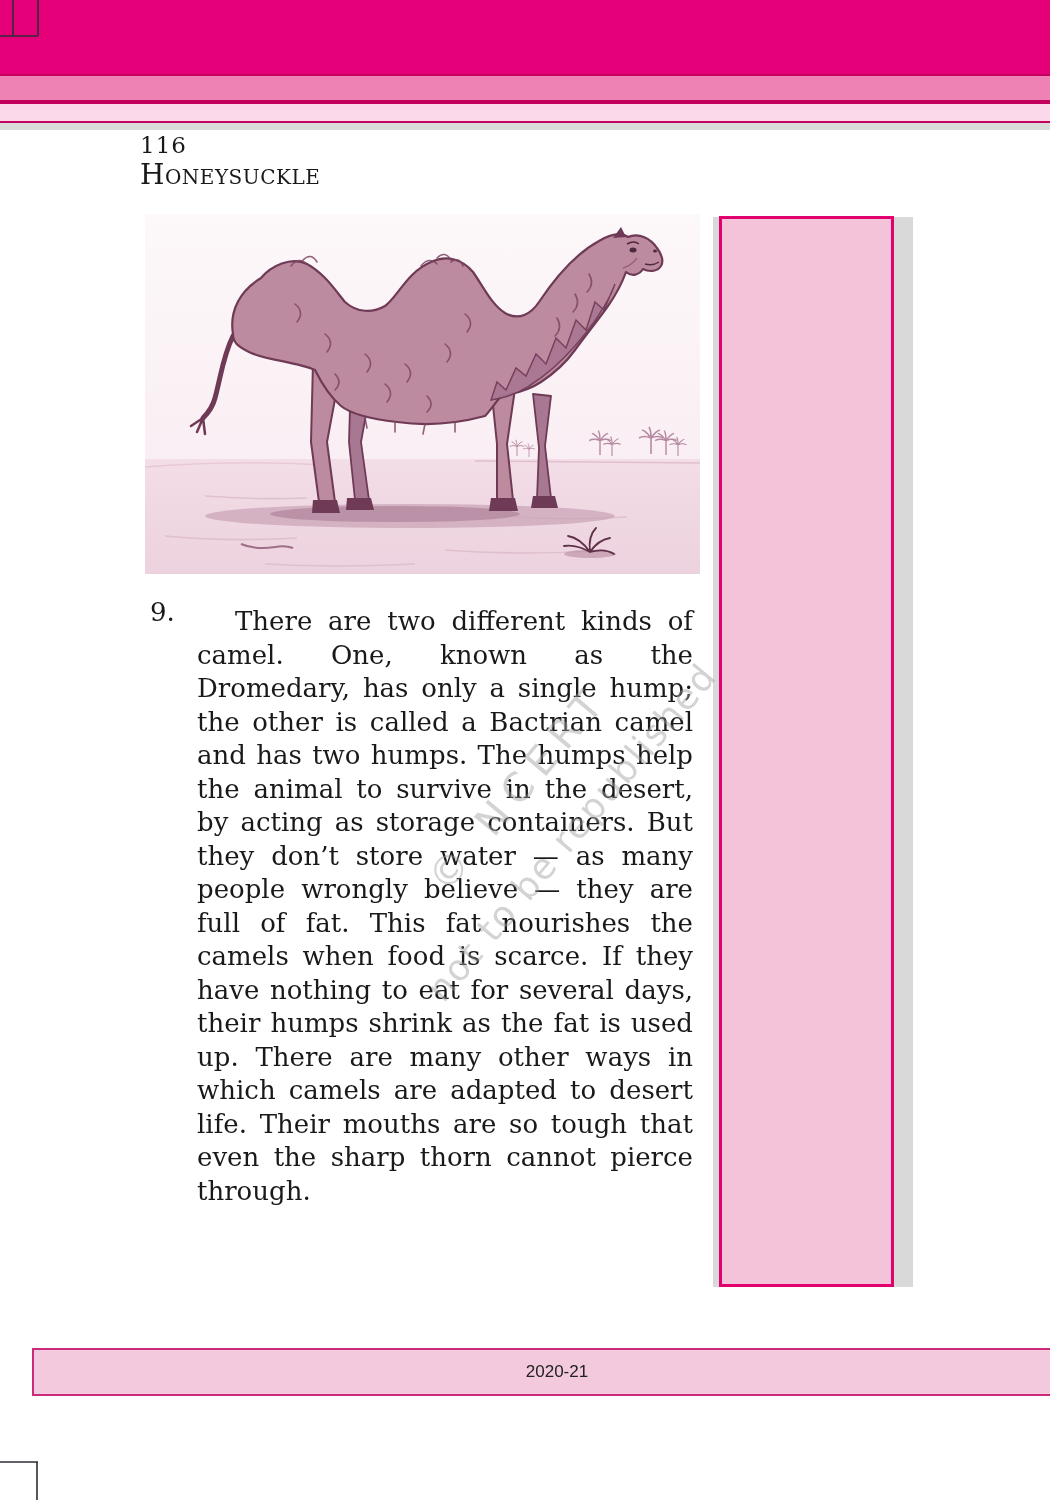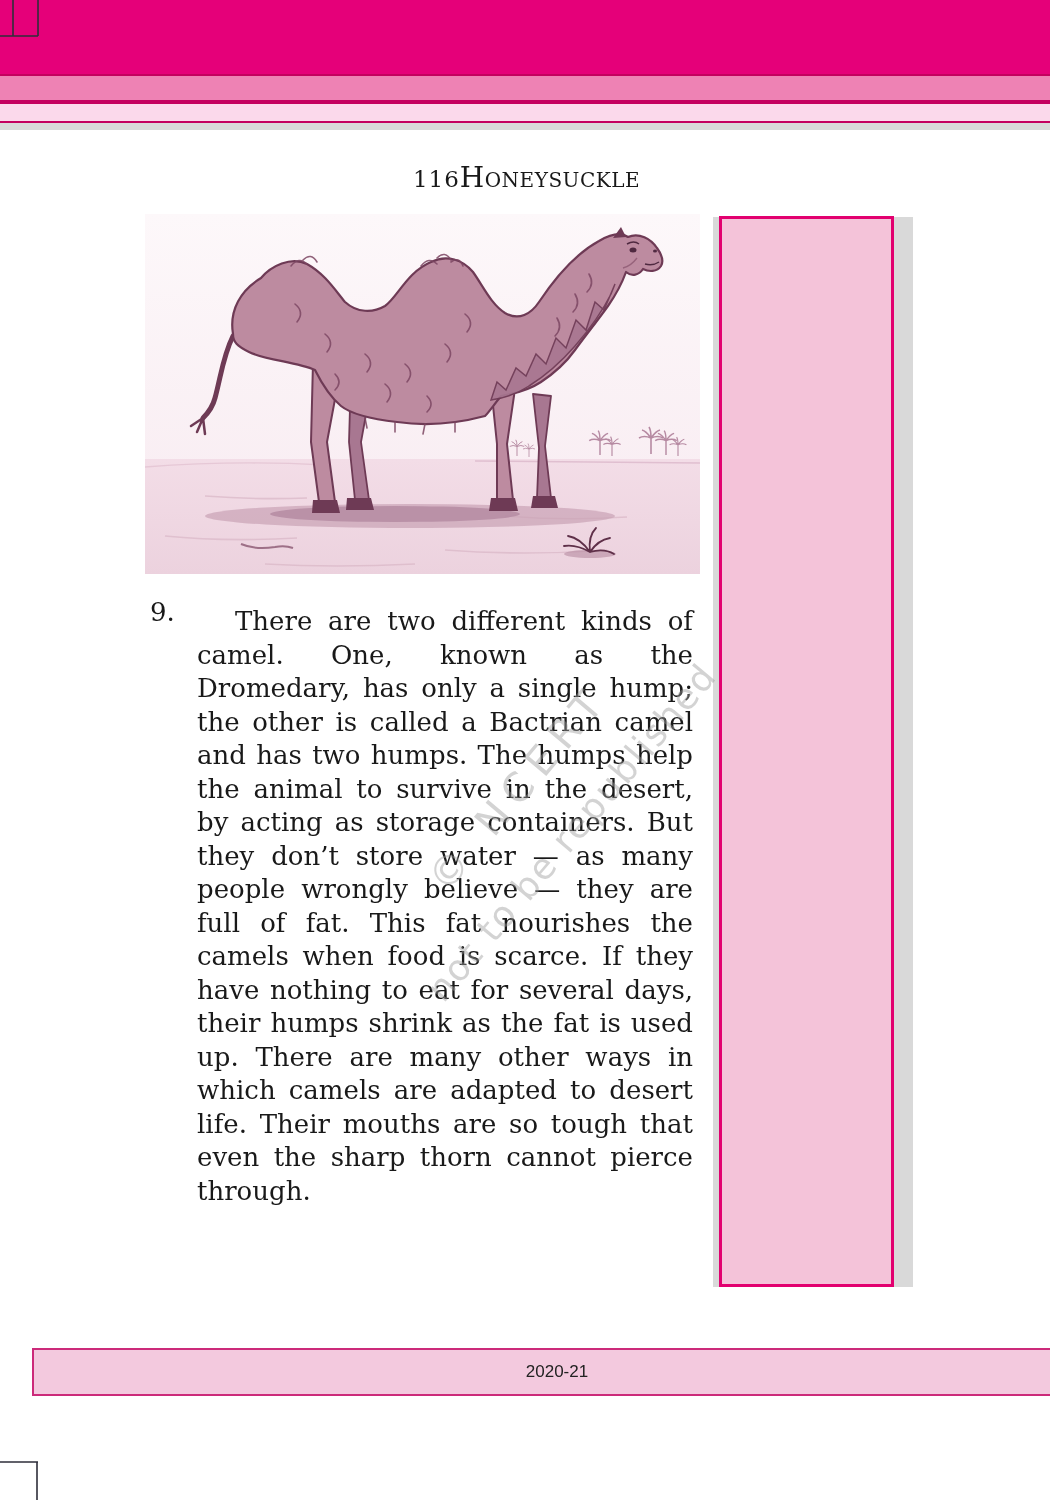--- a/index.html
+++ b/index.html
@@ -26,21 +26,21 @@
   .band3{top:102px;height:21px;background:var(--band-light-pink);border-top:2px solid var(--band-border);border-bottom:2px solid var(--band-border);}
   .band-shadow{top:123px;height:7px;background:var(--shadow-gray);}
   
   .crop{position:absolute;pointer-events:none;}
   .crop svg{display:block;}
   .crop-top{left:0;top:0;}
   .crop-bottom{left:0;top:1455px;}
   
   .running-head{
     position:absolute;left:140px;right:137px;top:161px;height:30px;
-    display:flex;justify-content:center;align-items:baseline;
+    display:flex;justify-content:flex-end;align-items:baseline;flex-direction:column;
   }
   .page-num{font-size:23px;letter-spacing:1px;}
   .book-title{font-variant:small-caps;font-size:28px;letter-spacing:0.5px;}
   
   .figure{position:absolute;left:145px;top:214px;width:555px;height:360px;margin:0;}
   
   .sidebar-shadow{position:absolute;left:713px;top:217px;width:200px;height:1070px;background:var(--shadow-gray);}
   .sidebar{
     position:absolute;left:719px;top:216px;width:175px;height:1071px;box-sizing:border-box;
     background:var(--sidebar-fill);border:3px solid var(--sidebar-border);

